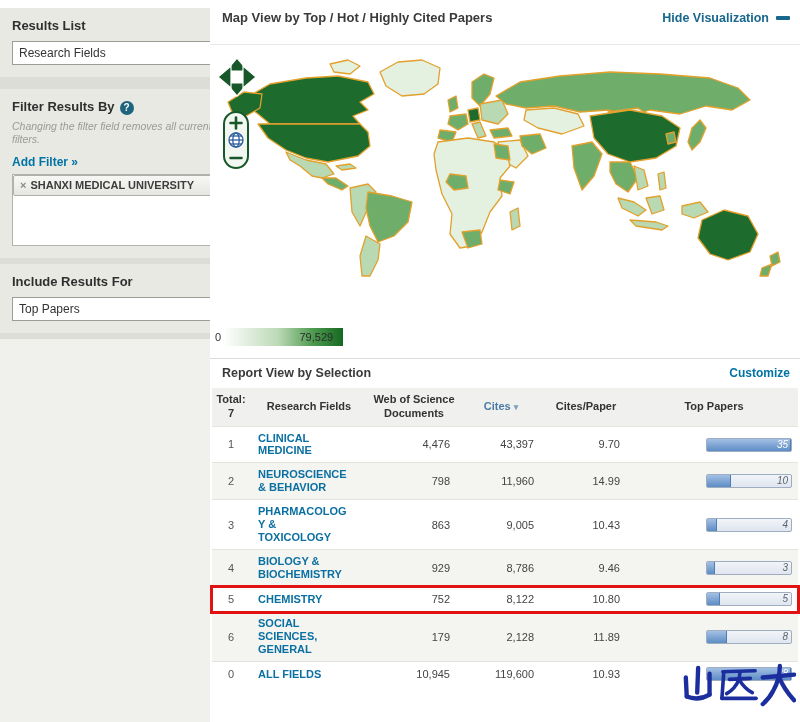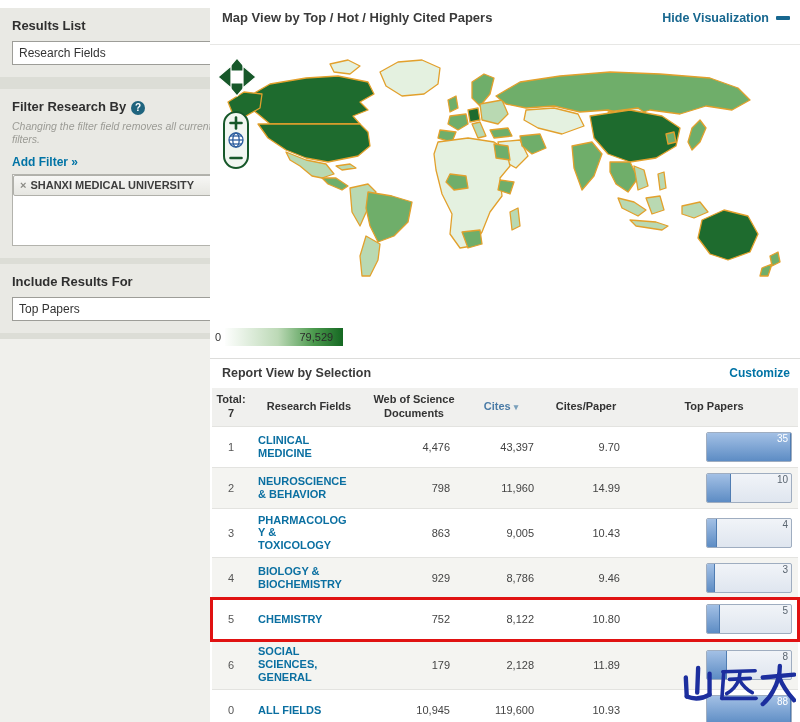--- a/index.html
+++ b/index.html
@@ -69,22 +69,22 @@
   .c-field { width:118px; text-align:left; }
   .c-docs { width:92px; } td.c-docs { text-align:right; padding-right:10px; }
   .c-cites { width:82px; } td.c-cites { text-align:right; padding-right:8px; }
   th.c-cites { color:#4a7ba6; }
   .sort-ic { color:#7aa0bb; font-size:9px; }
   .c-cpp { width:88px; } td.c-cpp { text-align:right; padding-right:10px; }
   .c-bar { width:168px; } td.c-bar { text-align:right; padding-right:6px; }
   .field-link { display:inline-block; max-width:92px; margin-left:8px; color:#0a6fa1;
     font-weight:bold; text-transform:uppercase; line-height:1.18; overflow-wrap:anywhere;
     text-decoration:none; cursor:pointer; }
-  .bar { position:relative; display:inline-block; width:86px; height:30px; vertical-align:middle;
-    border:1px solid #9fadc0; border-radius:2px; background:linear-gradient(#f1f4f8,#dfe6ef); overflow:hidden; }
+  .bar { position:relative; display:inline-block; width:86px; height:14px; vertical-align:middle;
+    border:1px solid #9fadc0; border-radius:2px; background:linear-gradient(#f1f4f8,#dfe6ef); overflow:hidden;font-style:italic; }
   .bar-fill { position:absolute; left:0; top:0; bottom:0; background:linear-gradient(#a3c0e5,#5d8cc4);
     border-right:1px solid #4f7cb2; }
   .bar-val { position:absolute; right:3px; top:0; line-height:12px; font-size:10px; color:#5a6570; }
   .bar-val.inv { color:#ffffff; }
   tr.highlight { outline:3px solid #e01212; outline-offset:-1px; }
 
   
   .watermark { position:absolute; left:682px; top:662px; width:114px; height:50px; }
 </style>
 </head>
@@ -97,21 +97,21 @@
     <div class="dropdown">
       <span class="dd-value">Research Fields</span>
       <span class="dd-chev">⌄</span>
     </div>
   </div>
 
   <div class="side-gap"></div>
 
   <div class="side-sec">
     <div class="side-heading" style="margin-bottom:5px;">
-      <span>Filter Research By</span><span class="help">?</span>
+      <span>Filter Results By</span><span class="help">?</span>
     </div>
     <div class="side-note">Changing the filter field removes all current filters.</div>
     <a class="add-filter">Add Filter »</a>
     <div class="filter-box">
       <span class="filter-tag"><span class="tag-x">×</span><span>SHANXI MEDICAL UNIVERSITY</span></span>
     </div>
   </div>
 
   <div class="side-gap thin"></div>
 

